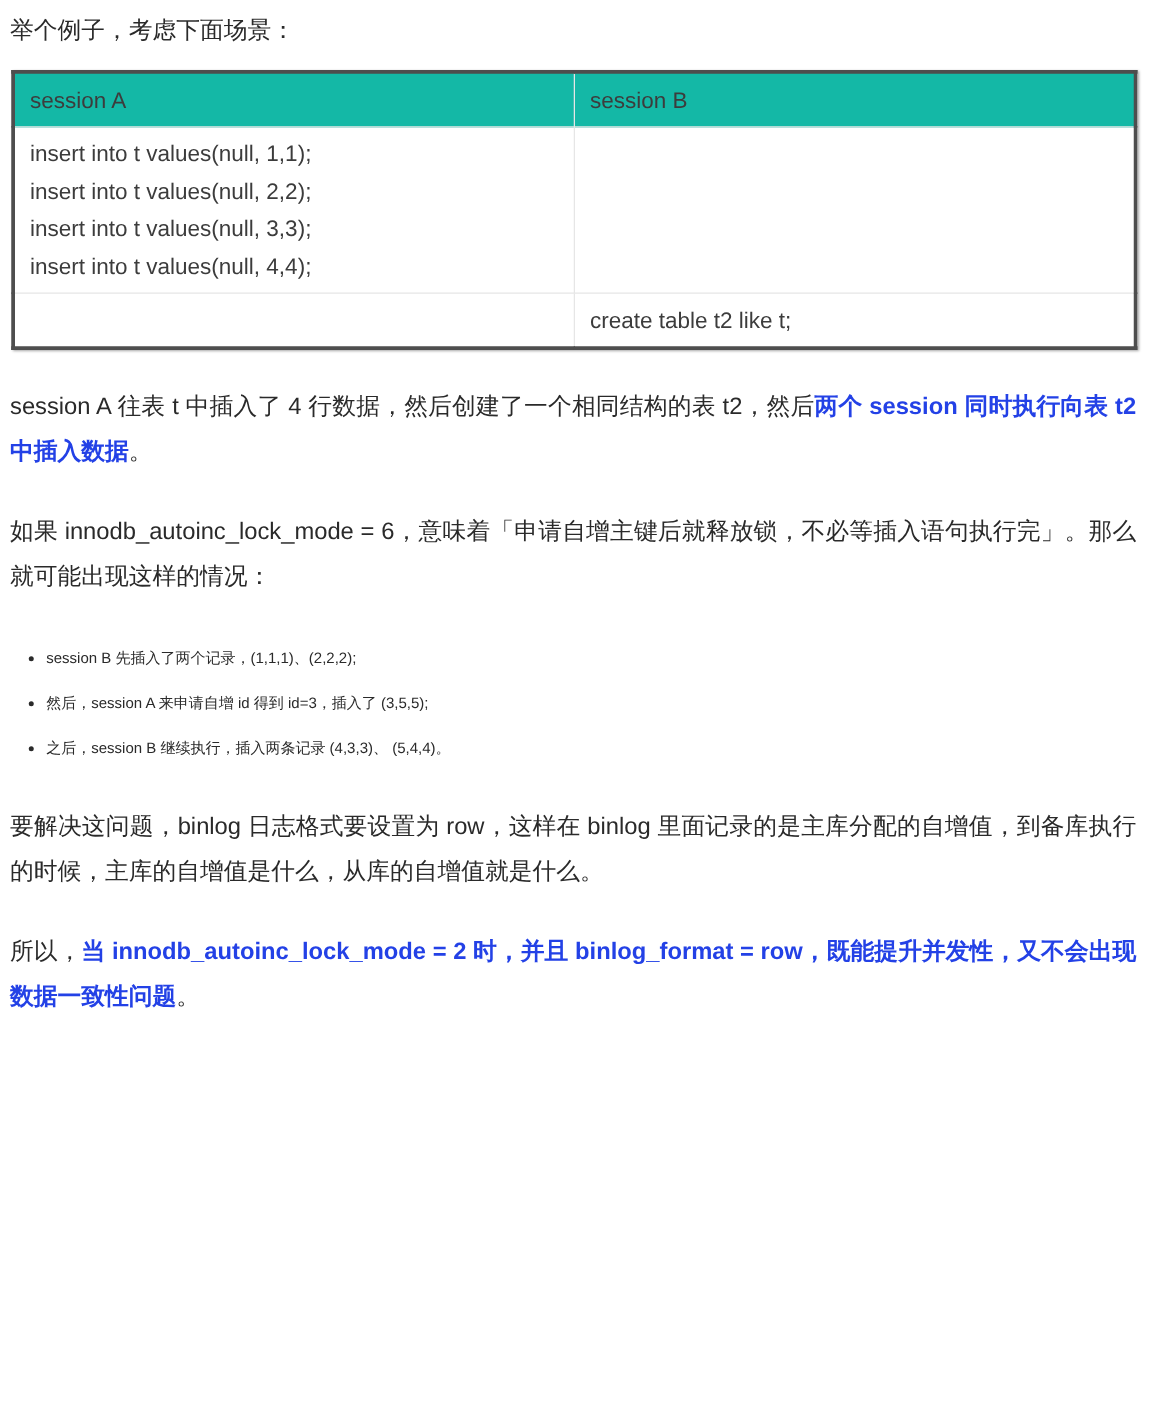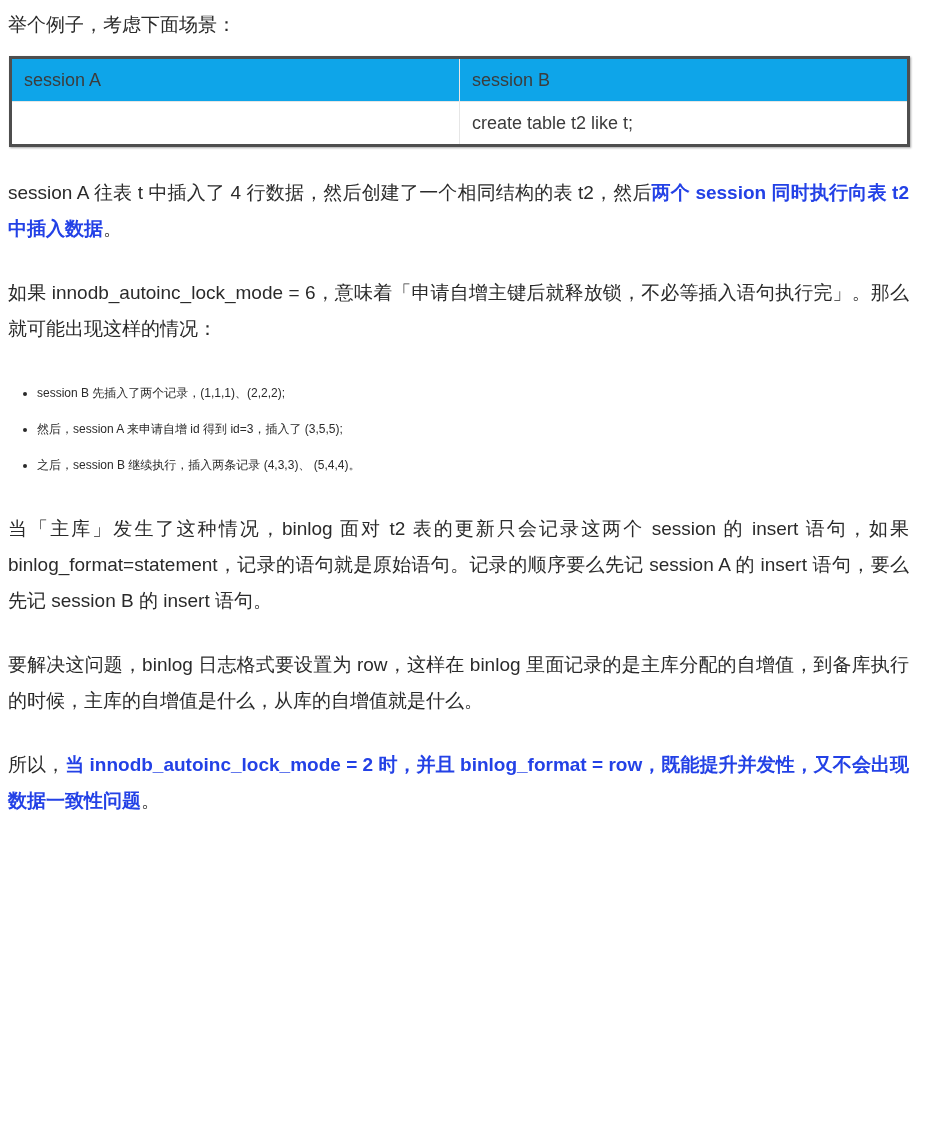--- a/index.html
+++ b/index.html
@@ -21,21 +21,21 @@
     box-shadow:1px 1px 2px rgba(0,0,0,0.35);
   }
   table.session-table th,
   table.session-table td{
     border:1px solid #e6e6e6;
     text-align:left;vertical-align:top;
     padding:6px 12px;
     font-size:18px;line-height:30px;color:#3c3c3c;
     white-space:pre-line;
   }
-  table.session-table th{font-weight:normal;background:#0ea5e9;margin-left:44px;}
+  table.session-table th{font-weight:normal;background:#14b8a6;margin-left:44px;}
 
   ul.bullets{margin:14px 0;padding-left:29px;}
   ul.bullets li{
     font-size:12px;line-height:36px;color:#2a2a2a;
     list-style-type:disc;
   }
 </style>
 </head>
 <body>
 
@@ -49,37 +49,43 @@
       <col style="width:50%">
     </colgroup>
     <thead>
       <tr>
         <th>session A</th>
         <th>session B</th>
       </tr>
     </thead>
     <tbody>
       <tr>
+        <td>insert into t values(null, 1,1);
+insert into t values(null, 2,2);
+insert into t values(null, 3,3);
+insert into t values(null, 4,4);</td>
+        <td></td>
+      </tr>
+      <tr>
         <td></td>
         <td>create table t2 like t;</td>
       </tr>
     </tbody>
   </table>
 
   <p class="para"><span>session A 往表 t 中插入了 4 行数据，然后创建了一个相同结构的表 t2，然后</span><span class="em">两个 session 同时执行向表 t2 中插入数据</span><span>。</span></p>
 
   <p class="para"><span>如果 innodb_autoinc_lock_mode = 6，意味着「申请自增主键后就释放锁，不必等插入语句执行完」。那么就可能出现这样的情况：</span></p>
 
   <ul class="bullets">
     <li>session B 先插入了两个记录，(1,1,1)、(2,2,2);</li>
     <li>然后，session A 来申请自增 id 得到 id=3，插入了 (3,5,5);</li>
     <li>之后，session B 继续执行，插入两条记录 (4,3,3)、 (5,4,4)。</li>
   </ul>
 
 
-  <p class="para"><span>当「主库」发生了这种情况，binlog 面对 t2 表的更新只会记录这两个 session 的 insert 语句，如果 binlog_format=statement，记录的语句就是原始语句。记录的顺序要么先记 session A 的 insert 语句，要么先记 session B 的 insert 语句。</span></p>
 
 
   <p class="para"><span>要解决这问题，binlog 日志格式要设置为 row，这样在 binlog 里面记录的是主库分配的自增值，到备库执行的时候，主库的自增值是什么，从库的自增值就是什么。</span></p>
 
   <p class="para"><span>所以，</span><span class="em">当 innodb_autoinc_lock_mode = 2 时，并且 binlog_format = row，既能提升并发性，又不会出现数据一致性问题</span><span>。</span></p>
 
 </div>
 
 </body></html>

